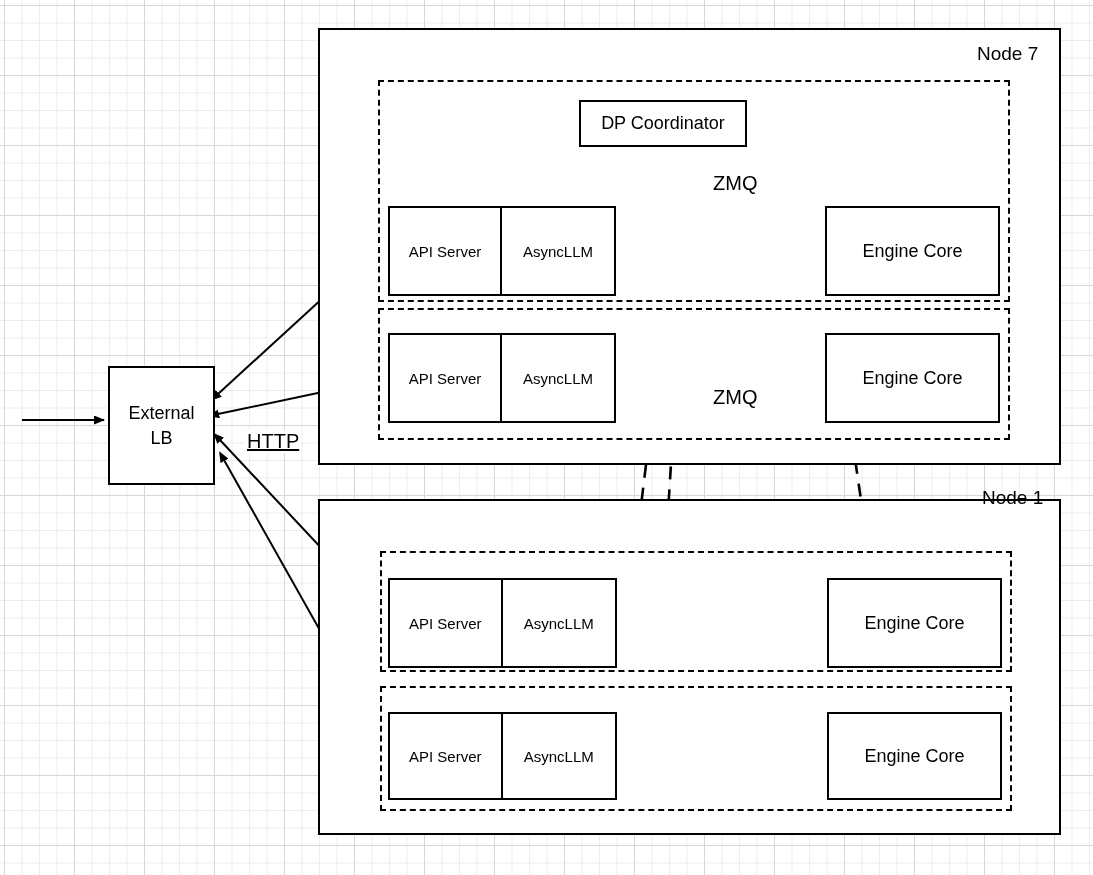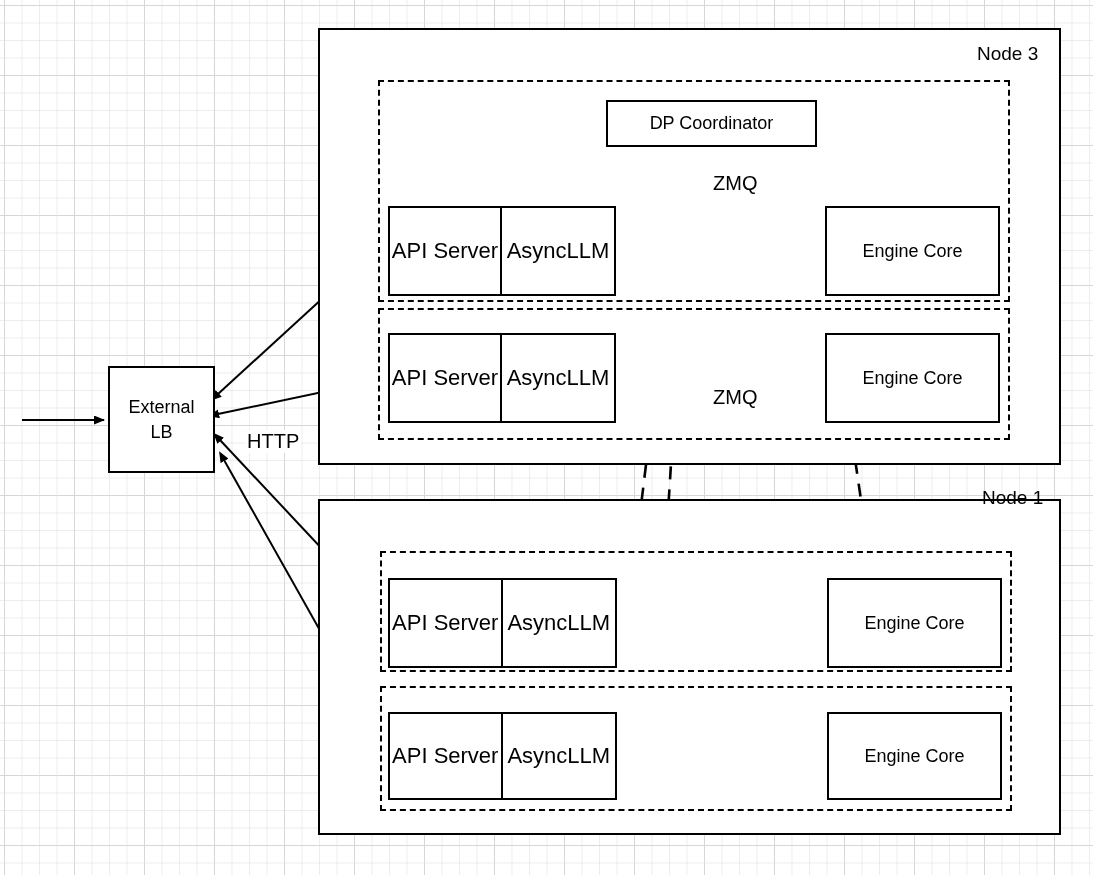--- a/index.html
+++ b/index.html
@@ -54,21 +54,21 @@
     background: #ffffff;
     box-sizing: border-box;
     display: flex;
     align-items: stretch;
   }
   .unit-half {
     flex: 1 1 50%;
     display: flex;
     align-items: center;
     justify-content: center;
-    font-size: 22px;
+    font-size: 15px;
     color: #000000;
     white-space: nowrap;
     box-sizing: border-box;
   }
   .unit-half.left {
     border-right: 2px solid #000000;
   }
   .plain-box {
     position: absolute;
     border: 2px solid #000000;
@@ -193,32 +193,32 @@
 
     <g>
       <line x1="930" y1="296" x2="952" y2="330" stroke="#000" stroke-width="2.6" stroke-dasharray="13,10" marker-end="url(#ah)"></line>
     </g>
 
     <g>
       <line x1="940" y1="668" x2="953" y2="700" stroke="#000" stroke-width="2.6" stroke-dasharray="13,10" marker-end="url(#ah)"></line>
     </g>
   </svg>
 
-  <div class="plain-box" style="left:108px; top:366px; width:107px; height:107px;">
+  <div class="plain-box" style="left:108px; top:366px; width:107px; height:119px;">
     <div>
       <span>External</span><br>
       <span>LB</span>
     </div>
   </div>
-  <div class="edge-label" style="left:245px; top:430px;">HTTP</div>
+  <div class="edge-label" style="left:245px; top:430px;text-decoration:underline;">HTTP</div>
 
   <div class="node-box" style="left:318px; top:28px; width:743px; height:437px;"></div>
-  <div class="node-label" style="left:977px; top:43px;">Node 3</div>
-
-  <div class="plain-box" style="left:606px; top:100px; width:211px; height:47px;">
+  <div class="node-label" style="left:977px; top:43px;">Node 7</div>
+
+  <div class="plain-box" style="left:579px; top:100px; width:168px; height:47px;">
     <span>DP Coordinator</span>
   </div>
 
   <div class="group-dashed" style="left:378px; top:80px; width:632px; height:222px;"></div>
   <div class="unit-box" style="left:388px; top:206px; width:228px; height:90px;">
     <div class="unit-half left">API Server</div>
     <div class="unit-half">AsyncLLM</div>
   </div>
   <div class="plain-box" style="left:825px; top:206px; width:175px; height:90px;">
     <span>Engine Core</span>

